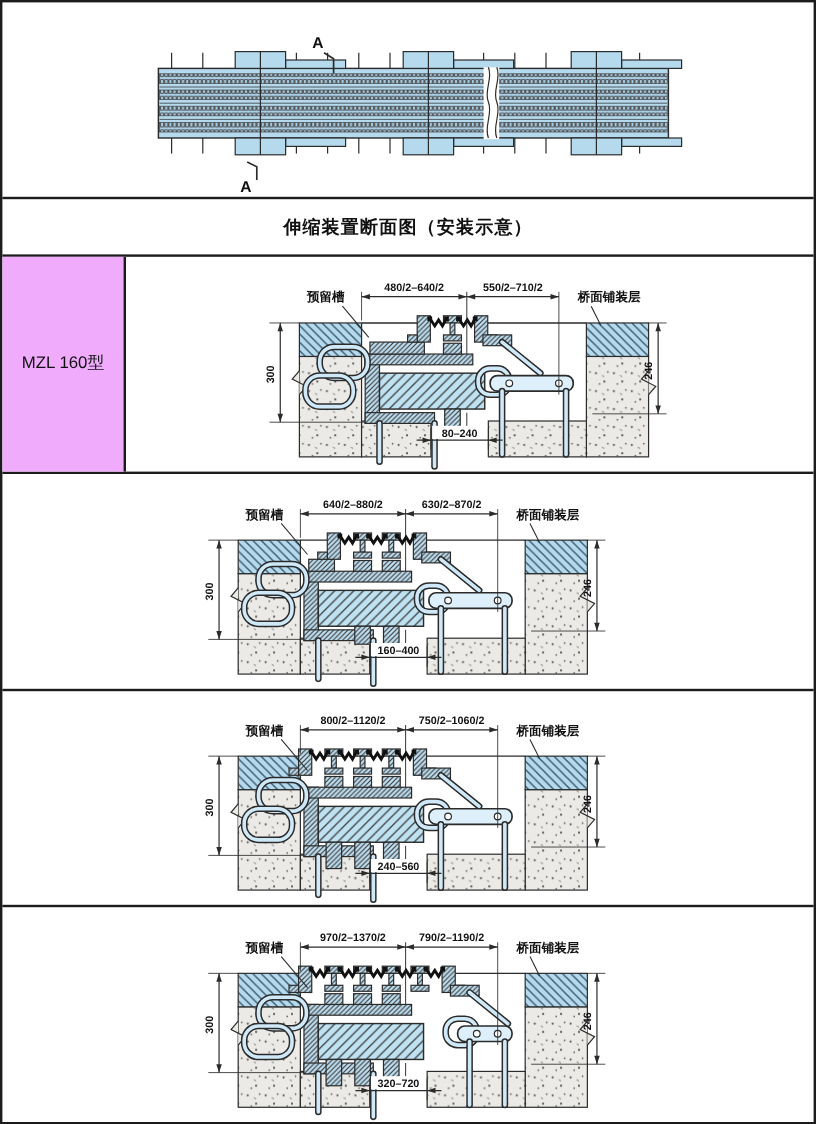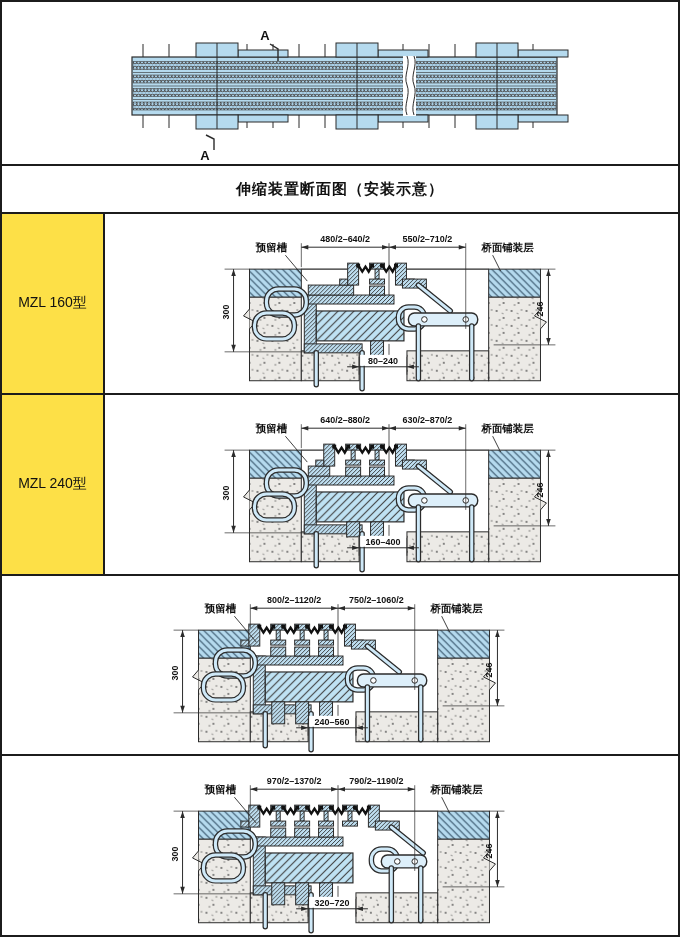--- a/index.html
+++ b/index.html
@@ -8,21 +8,21 @@
     border:2px solid #1c1c1c;background:#fff;
     display:flex;flex-direction:column;
     font-family:"Liberation Sans",sans-serif;
   }
   .plan-row{height:162px;border-bottom:2px solid #1c1c1c;display:flex;align-items:center;justify-content:center;}
   .title-row{height:46px;border-bottom:2px solid #1c1c1c;display:flex;align-items:center;justify-content:center;}
   .title-row span{font-size:15px;font-weight:bold;color:#111;letter-spacing:1px;}
   .model-row{flex:1 1 0;display:flex;border-bottom:2px solid #1c1c1c;min-height:0;}
   .model-row:last-child{border-bottom:none;}
   .label-cell{
-    width:101px;flex:0 0 101px;background:#fde047;border-right:2px solid #1c1c1c;
+    width:101px;flex:0 0 101px;background:#f0abfc;border-right:2px solid #1c1c1c;
     display:flex;align-items:center;justify-content:center;
   }
   .label-cell span{font-size:14px;color:#111;}
   .drawing-cell{flex:1;display:flex;align-items:flex-end;justify-content:center;overflow:hidden;}
   svg{display:block;}
 </style>
 </head>
 <body>
 
 <svg width="0" height="0" style="position:absolute" aria-hidden="true">
@@ -218,23 +218,20 @@
           <text x="279" y="147" font-size="9" font-weight="bold" fill="#111" text-anchor="middle" font-family="&quot;Liberation Sans&quot;,sans-serif">80–240</text>
           <text x="167" y="34" font-size="10.5" font-weight="bold" fill="#111" text-anchor="middle" font-family="&quot;Liberation Sans&quot;,sans-serif">预留槽</text>
           <line x1="181" y1="38" x2="203" y2="64" stroke="#2b2b2b" stroke-width="0.9"></line>
           <text x="404" y="34" font-size="10.5" font-weight="bold" fill="#111" text-anchor="middle" font-family="&quot;Liberation Sans&quot;,sans-serif">桥面铺装层</text>
           <line x1="389" y1="38" x2="397" y2="54" stroke="#2b2b2b" stroke-width="0.9"></line>
         </svg>
     </div>
   </div>
 
   <div class="model-row">
-    <div class="label-cell">
-      <span>MZL 240型</span>
-    </div>
     <div class="drawing-cell">
       <svg class="cross-svg" width="573" height="176" viewBox="0 0 575 176">
           <line x1="285" y1="26" x2="285" y2="148" stroke="#2b2b2b" stroke-width="0.8"></line>
           <rect x="145" y="80" width="52" height="84" fill="url(#pat-conc)" stroke="#2b2b2b"></rect>
           <rect x="145" y="52" width="52" height="28" fill="url(#pat-pav)" stroke="#2b2b2b"></rect>
           <polyline points="145,92 139,99 151,105 145,112" fill="#eceae6" stroke="#2b2b2b" stroke-width="1"></polyline>
           <rect x="385" y="80" width="52" height="84" fill="url(#pat-conc)" stroke="#2b2b2b"></rect>
           <rect x="385" y="52" width="52" height="28" fill="url(#pat-pav)" stroke="#2b2b2b"></rect>
           <polyline points="437,92 431,99 443,105 437,112" fill="#eceae6" stroke="#2b2b2b" stroke-width="1"></polyline>
           <line x1="197" y1="52" x2="219.5" y2="52" stroke="#2b2b2b" stroke-width="1.2"></line>

